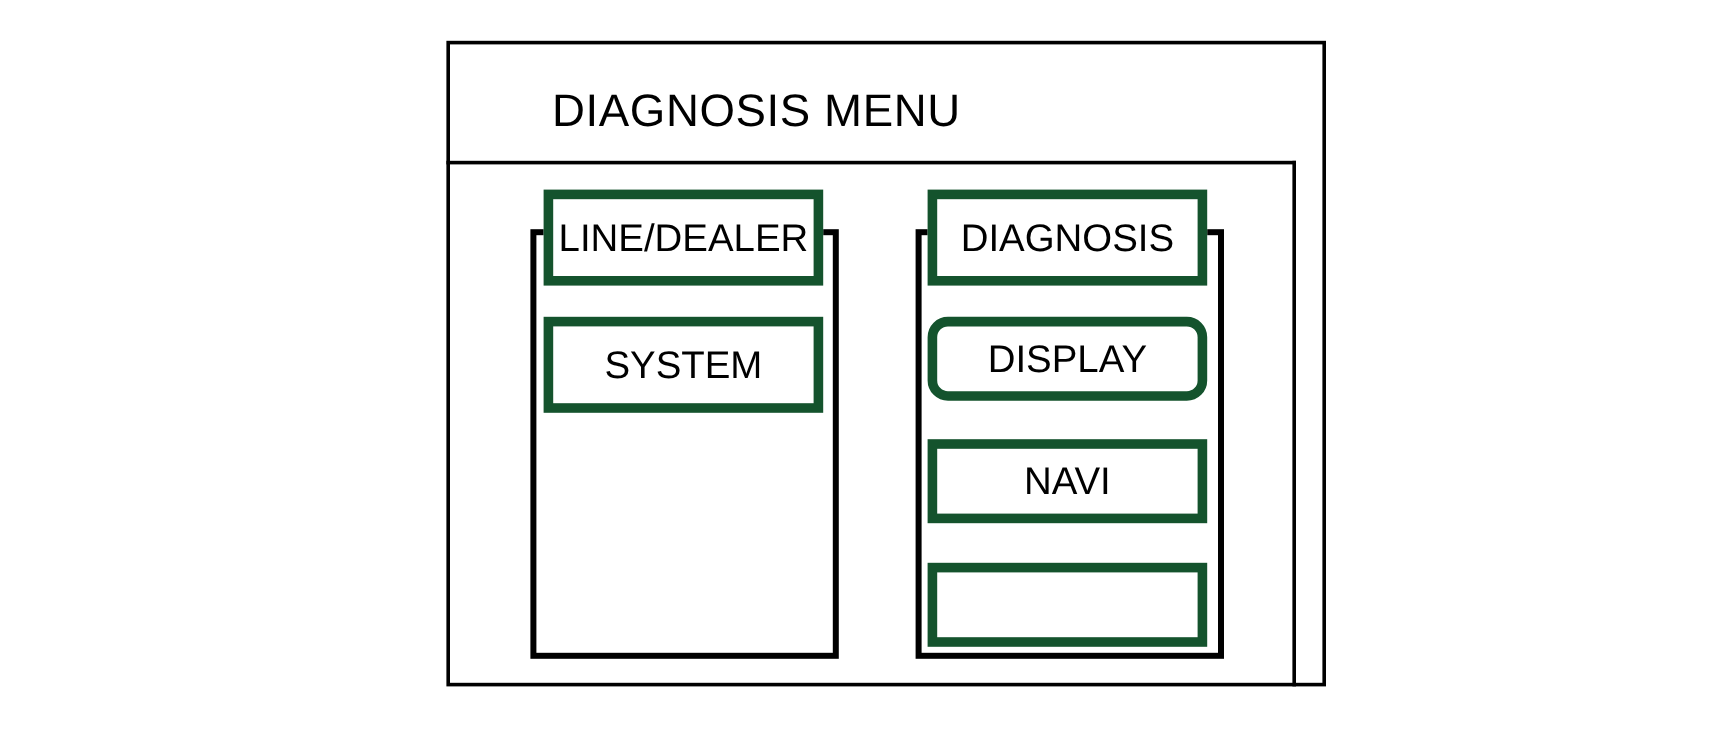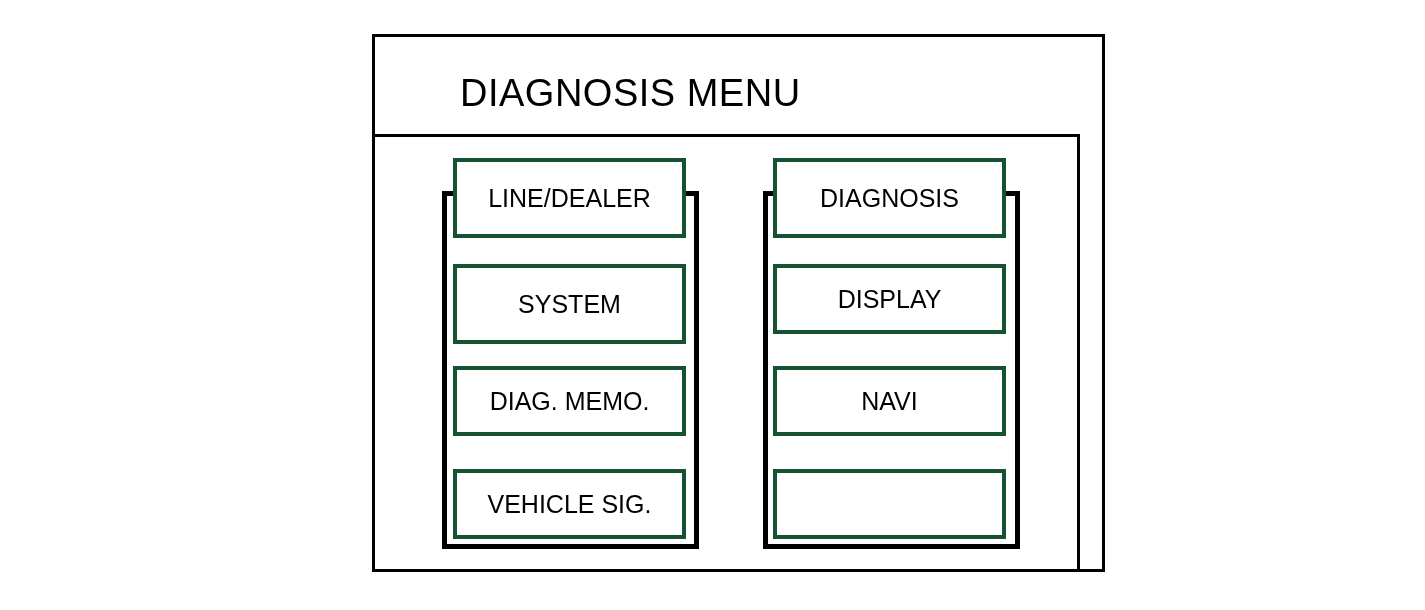--- a/index.html
+++ b/index.html
@@ -72,41 +72,41 @@
     border: 5px solid #000000;
     box-sizing: border-box;
     background: transparent;
   }
   .column-bracket.left  { left: 430px; top: 191px; width: 257px; height: 358px; }
   .column-bracket.right { left: 751px; top: 191px; width: 257px; height: 358px; }
 
   
   .menu-btn {
     position: absolute;
-    border: 4px solid #14532d;
+    border: 8px solid #14532d;
     box-sizing: border-box;
     background: #ffffff;
     display: flex;
     align-items: center;
     justify-content: center;
     color: #000000;
-    font-size: 25px;
+    font-size: 32px;
     line-height: 36px;
     white-space: nowrap;
   }
 
   
   .btn-l1 { left: 441px; top: 158px; width: 233px; height: 80px; }
   .btn-l2 { left: 441px; top: 264px; width: 233px; height: 80px; }
   .btn-l3 { left: 441px; top: 366px; width: 233px; height: 70px; }
   .btn-l4 { left: 441px; top: 469px; width: 233px; height: 70px; }
 
   
   .btn-r1 { left: 761px; top: 158px; width: 233px; height: 80px; }
-  .btn-r2 { left: 761px; top: 264px; width: 233px; height: 70px; }
+  .btn-r2 { left: 761px; top: 264px; width: 233px; height: 70px; border-radius: 17px; }
   .btn-r3 { left: 761px; top: 366px; width: 233px; height: 70px; }
   .btn-r4 { left: 761px; top: 469px; width: 233px; height: 70px; }
 
   .menu-btn .btn-label { pointer-events: none; }
 </style>
 </head>
 <body>
 
 <div id="screen">
 
@@ -121,26 +121,20 @@
   <div class="column-bracket left"></div>
 
   <div class="column-bracket right"></div>
 
   <div class="menu-btn btn-l1">
     <span class="btn-label">LINE/DEALER</span>
   </div>
   <div class="menu-btn btn-l2">
     <span class="btn-label">SYSTEM</span>
   </div>
-  <div class="menu-btn btn-l3">
-    <span class="btn-label">DIAG. MEMO.</span>
-  </div>
-  <div class="menu-btn btn-l4">
-    <span class="btn-label">VEHICLE SIG.</span>
-  </div>
 
   <div class="menu-btn btn-r1">
     <span class="btn-label">DIAGNOSIS</span>
   </div>
   <div class="menu-btn btn-r2">
     <span class="btn-label">DISPLAY</span>
   </div>
   <div class="menu-btn btn-r3">
     <span class="btn-label">NAVI</span>
   </div>

